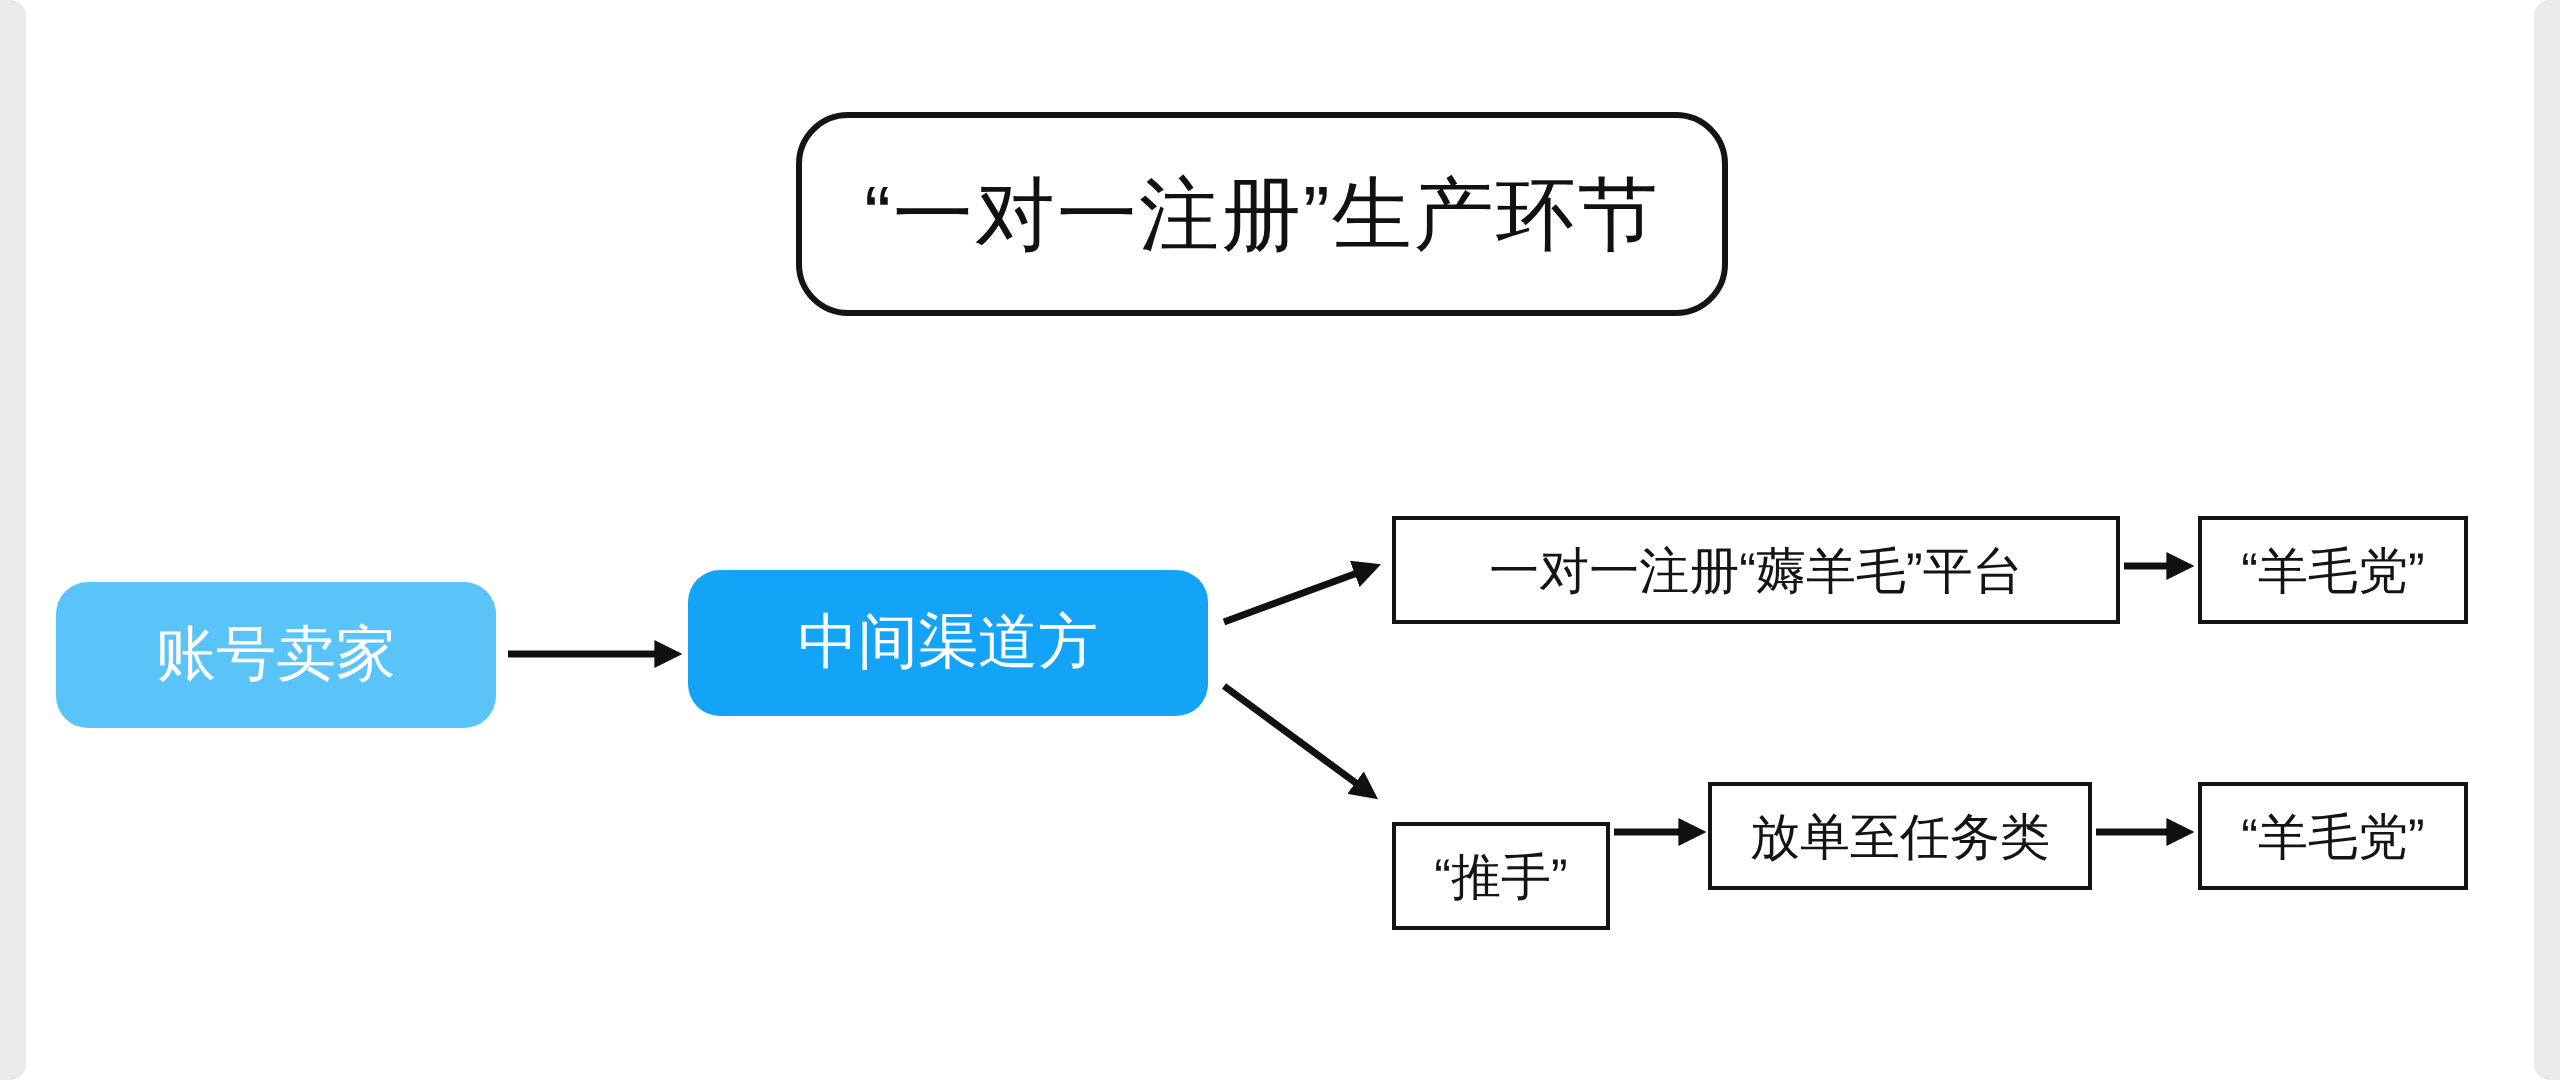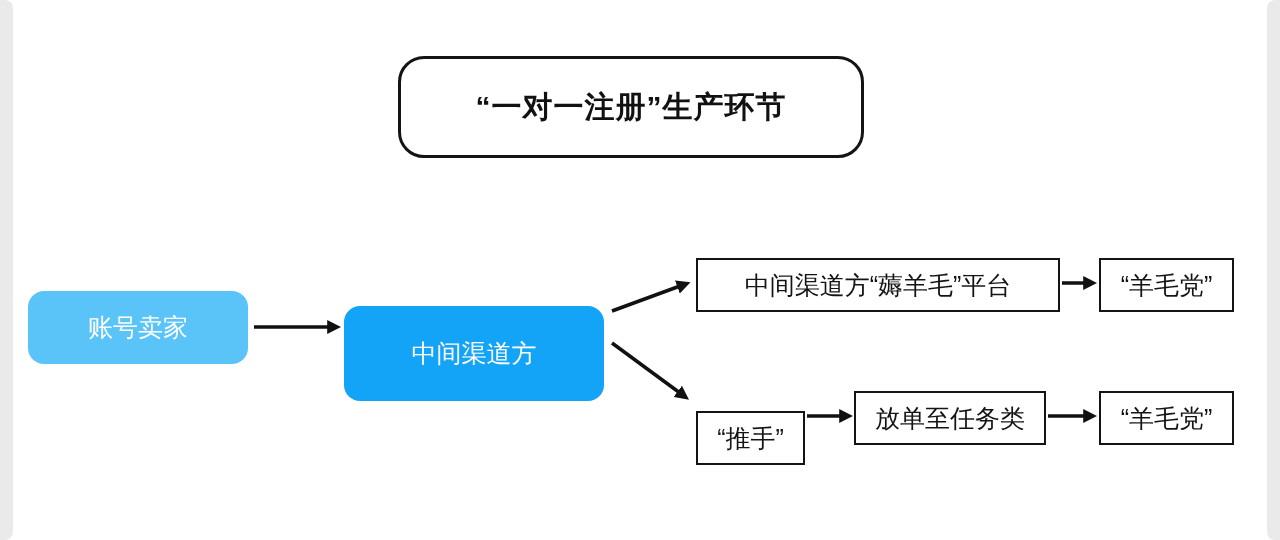--- a/index.html
+++ b/index.html
@@ -32,47 +32,47 @@
     width: 460px;
     height: 96px;
     border: 3px solid #141414;
     border-radius: 26px;
     background: #ffffff;
     display: flex;
     align-items: center;
     justify-content: center;
   }
   .title-box .title-text {
-    font-size: 30px;
-    font-weight: 700;
+    font-size: 40px;
+    font-weight: 400;
     color: #111111;
     letter-spacing: 1px;
     white-space: nowrap;
   }
 
   .node {
     position: absolute;
     display: flex;
     align-items: center;
     justify-content: center;
     text-align: center;
     white-space: nowrap;
   }
   .pill {
     border-radius: 16px;
     color: #ffffff;
-    font-size: 25px;
+    font-size: 30px;
     font-weight: 500;
   }
   .pill.seller {
     left: 28px; top: 291px; width: 220px; height: 73px;
     background: var(--seller-bg, #5AC4F9);
   }
   .pill.channel {
-    left: 344px; top: 306px; width: 260px; height: 95px;
+    left: 344px; top: 285px; width: 260px; height: 73px;
     background: var(--channel-bg, #13A3F7);
   }
   .rect {
     background: #ffffff;
     border: 2.5px solid #141414;
     color: #141414;
     font-size: 25px;
     font-weight: 500;
   }
   .rect.task       { left: 696px;  top: 258px; width: 360px; height: 50px; }
@@ -102,21 +102,21 @@
   <div class="edge-strip left"></div>
   <div class="edge-strip right"></div>
 
   <div class="title-box">
     <span class="title-text">“一对一注册”生产环节</span>
   </div>
 
   <div class="node pill seller">账号卖家</div>
   <div class="node pill channel">中间渠道方</div>
 
-  <div class="node rect task">中间渠道方“薅羊毛”平台</div>
+  <div class="node rect task">一对一注册“薅羊毛”平台</div>
   <div class="node rect wool-top">“羊毛党”</div>
   <div class="node rect pusher">“推手”</div>
   <div class="node rect social">放单至任务类</div>
   <div class="node rect wool-bot">“羊毛党”</div>
 
   <svg class="arrows" viewBox="0 0 1280 540" xmlns="http://www.w3.org/2000/svg">
     <defs>
       <marker id="ah" viewBox="0 0 10 10" refX="2" refY="5" markerWidth="4" markerHeight="4" orient="auto">
         <path d="M0,0 L10,5 L0,10 z" fill="#111111"></path>
       </marker>

